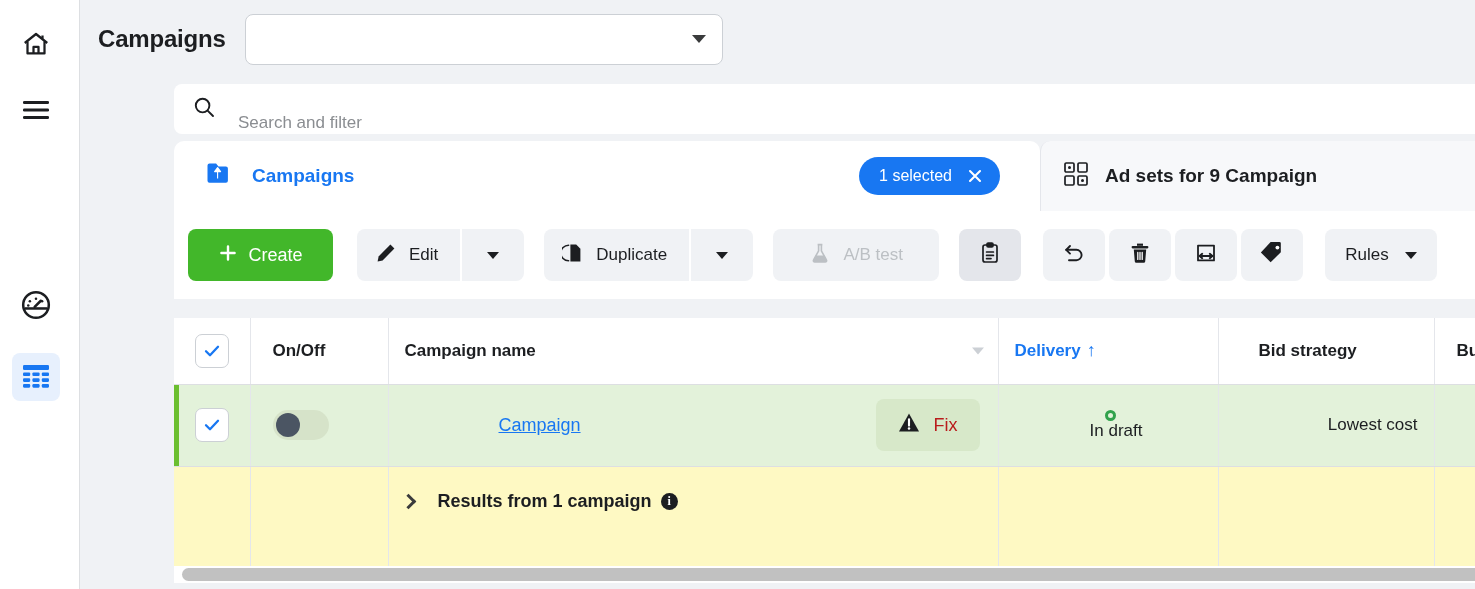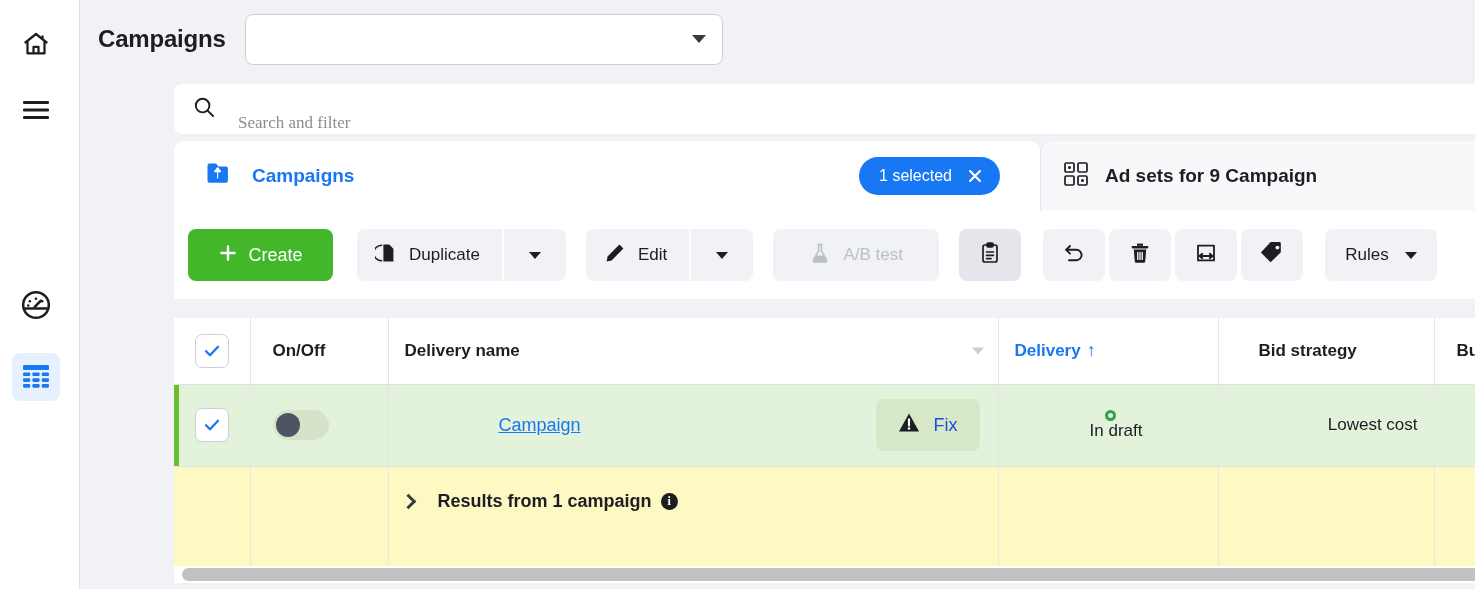--- a/index.html
+++ b/index.html
@@ -79,21 +79,21 @@
   .searchbar {
     position: absolute; left: 94px; top: 84px;
     width: 1400px; height: 50px;
     background: #ffffff;
     border-radius: 8px 0 0 8px;
     display: flex; align-items: center;
     padding-left: 18px;
   }
   .search-input {
     border: 0; outline: 0;
-    font-family: Liberation Serif, serif;
+    font-family: Liberation Sans, sans-serif;
     font-size: 17px;
     color: #1c1e21;
     margin-left: 22px;
     background: transparent;
     width: 500px;
     margin-top: 28px;
   }
   .search-input::placeholder { color: #8a8d91; }
 
   
@@ -255,21 +255,21 @@
     margin-right: auto;
     margin-left: 110px;
   }
   .fix-btn {
     background: #d7e8c9;
     border-radius: 8px;
     height: 52px;
     display: flex; align-items: center;
     padding: 0 22px;
     font-size: 18px;
-    color: #1d4ed8;
+    color: #b91c1c;
   }
   .fix-btn .lbl { margin-left: 14px; }
   .delivery-cell { display: flex; align-items: center; padding-left: 16px; flex-direction: column; }
   .dot-draft {
     width: 11px; height: 11px;
     border-radius: 50%;
     border: 3px solid #31a24c;
     margin-right: 12px;
     box-sizing: border-box;
   }
@@ -436,40 +436,40 @@
           <svg width="20" height="20" viewBox="0 0 20 20" stroke="#ffffff" stroke-width="2.4" stroke-linecap="round">
             <path d="M10 3.4v13.2M3.4 10h13.2"></path>
           </svg>
         </span>
         <span class="lbl">Create</span>
       </button>
 
       <div class="grp">
         <button class="btn btn-split-main">
           <span>
+            <svg width="22" height="22" viewBox="0 0 22 22">
+              <path d="M15.4 2.6 19.4 6.6 7.6 18.4 2.6 19.4 3.6 14.4z" fill="#1c1e21"></path>
+            </svg>
+          </span>
+          <span class="lbl">Edit</span>
+        </button>
+        <button class="btn btn-split-arrow">
+          <span class="caret-sm"></span>
+        </button>
+      </div>
+
+      <div class="grp">
+        <button class="btn btn-split-main">
+          <span>
             <svg width="22" height="22" viewBox="0 0 22 22" fill="none">
               <path d="M6.6 3.2a5 5 0 0 0 0 15.6" stroke="#1c1e21" stroke-width="1.6" stroke-linecap="round"></path>
               <path d="M8.4 2.6h5.8l4.2 4.2v12.6H8.4z" fill="#1c1e21"></path>
             </svg>
           </span>
           <span class="lbl">Duplicate</span>
-        </button>
-        <button class="btn btn-split-arrow">
-          <span class="caret-sm"></span>
-        </button>
-      </div>
-
-      <div class="grp">
-        <button class="btn btn-split-main">
-          <span>
-            <svg width="22" height="22" viewBox="0 0 22 22">
-              <path d="M15.4 2.6 19.4 6.6 7.6 18.4 2.6 19.4 3.6 14.4z" fill="#1c1e21"></path>
-            </svg>
-          </span>
-          <span class="lbl">Edit</span>
         </button>
         <button class="btn btn-split-arrow">
           <span class="caret-sm"></span>
         </button>
       </div>
 
       <button class="btn btn-disabled" style="width:166px;margin-right:20px">
         <span>
           <svg width="22" height="22" viewBox="0 0 22 22">
             <path d="M8.6 2.6h4.8M9.6 2.6v6.2L4.6 18a1.3 1.3 0 0 0 1.1 2h10.6a1.3 1.3 0 0 0 1.1-2l-5-9.2V2.6z" fill="none" stroke="#bcc0c4" stroke-width="1.6" stroke-linejoin="round"></path>
@@ -541,21 +541,21 @@
           <tr>
             <th class="c-check">
               <span class="cb">
                 <svg width="20" height="20" viewBox="0 0 20 20" fill="none" stroke="#1877f2" stroke-width="2.3" stroke-linecap="round" stroke-linejoin="round">
                   <path d="M4 10.2 8 14.2 16 5.8"></path>
                 </svg>
               </span>
             </th>
             <th class="c-onoff">On/Off</th>
             <th class="c-name">
-              <span>Delivery name</span>
+              <span>Campaign name</span>
               <span class="hdr-caret"></span>
             </th>
             <th class="c-del sorted">
               <span>Delivery</span><span class="arrow">↑</span>
             </th>
             <th class="c-bid" style="text-align:left;padding-left:40px">Bid strategy</th>
             <th class="c-bud" style="padding-left:22px">Budget</th>
           </tr>
         </thead>
         <tbody>

